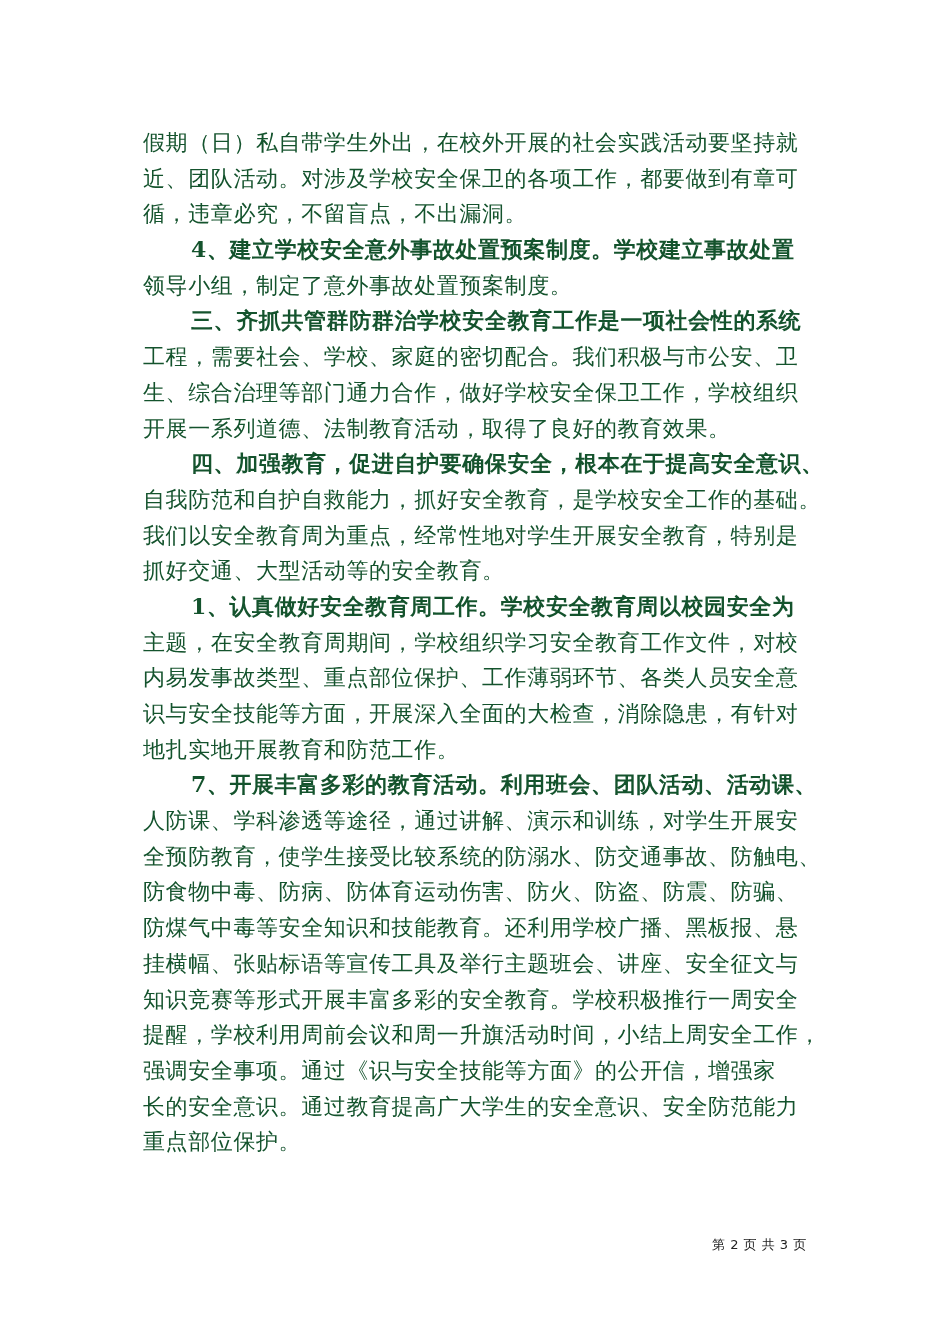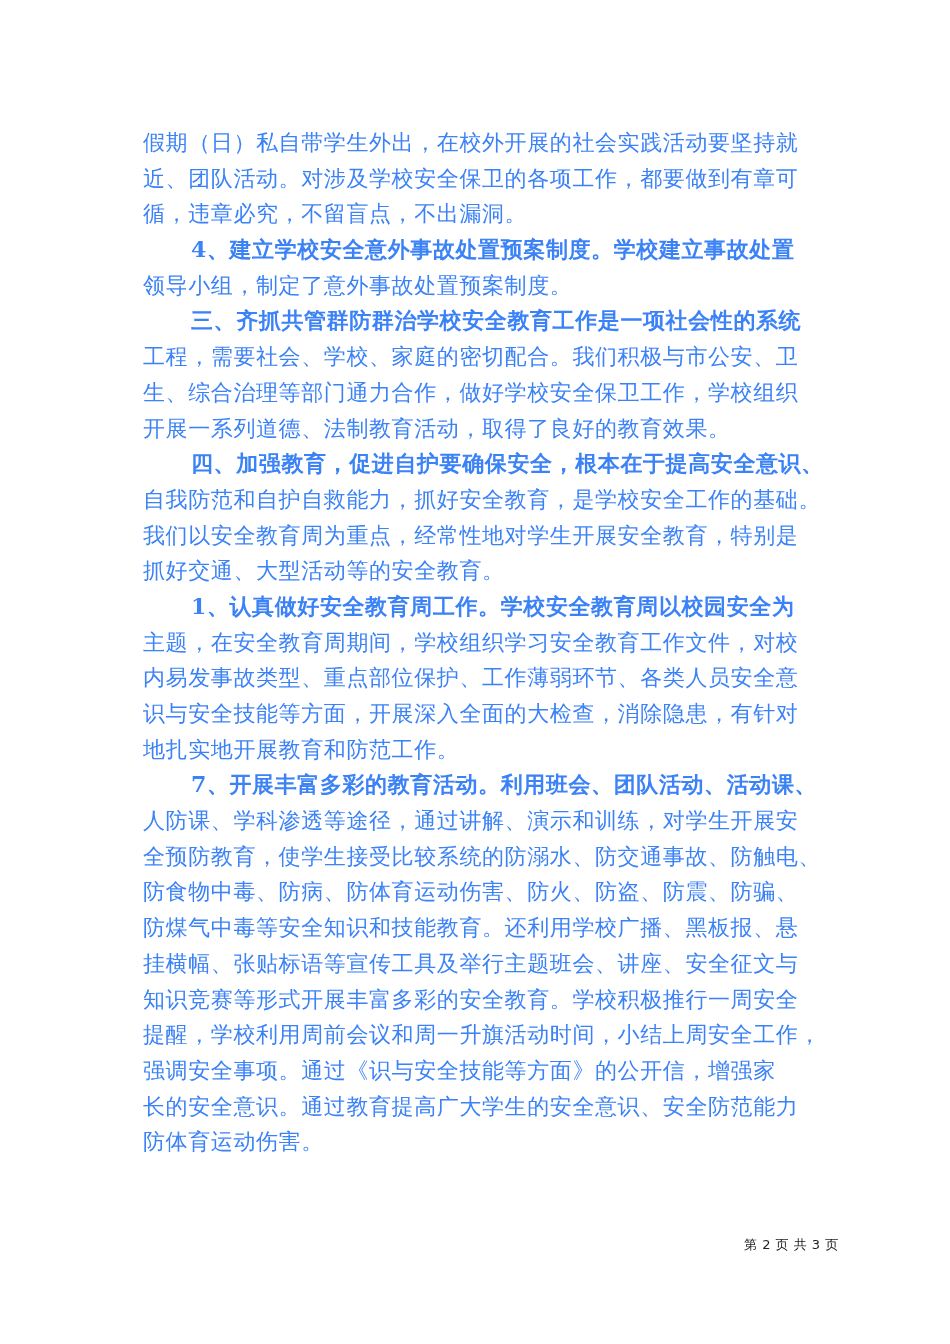--- a/index.html
+++ b/index.html
@@ -3,29 +3,29 @@
 <meta charset="utf-8">
 <style>
   html, body { margin: 0; padding: 0; background: #ffffff; }
   body { width: 950px; height: 1344px; position: relative; overflow: hidden; }
   .page { position: absolute; left: 143px; top: 125px; width: 670px; }
   .line {
     font-family: "DejaVu Serif", "Liberation Serif", serif;
     font-size: 22px;
     line-height: 35.7px;
     height: 35.7px;
-    color: #3b82f6;
+    color: #14532d;
     white-space: nowrap;
     letter-spacing: 0.6px;
   }
   .indent { padding-left: 48px; font-weight: bold; }
   .footer {
     position: absolute; left: 712px; top: 1236px;
     font-family: "DejaVu Sans", "Liberation Sans", sans-serif;
-    font-size: 13px; color: #222; letter-spacing: 0.5px; margin-left: 32px;
+    font-size: 13px; color: #222; letter-spacing: 0.5px;
   }
 </style>
 </head>
 <body>
 
 <div class="page" id="doc">
     <div class="line">假期（日）私自带学生外出，在校外开展的社会实践活动要坚持就</div>
     <div class="line">近、团队活动。对涉及学校安全保卫的各项工作，都要做到有章可</div>
     <div class="line">循，违章必究，不留盲点，不出漏洞。</div>
     <div class="line indent">4、建立学校安全意外事故处置预案制度。学校建立事故处置</div>
@@ -46,16 +46,16 @@
     <div class="line indent">7、开展丰富多彩的教育活动。利用班会、团队活动、活动课、</div>
     <div class="line">人防课、学科渗透等途径，通过讲解、演示和训练，对学生开展安</div>
     <div class="line">全预防教育，使学生接受比较系统的防溺水、防交通事故、防触电、</div>
     <div class="line">防食物中毒、防病、防体育运动伤害、防火、防盗、防震、防骗、</div>
     <div class="line">防煤气中毒等安全知识和技能教育。还利用学校广播、黑板报、悬</div>
     <div class="line">挂横幅、张贴标语等宣传工具及举行主题班会、讲座、安全征文与</div>
     <div class="line">知识竞赛等形式开展丰富多彩的安全教育。学校积极推行一周安全</div>
     <div class="line">提醒，学校利用周前会议和周一升旗活动时间，小结上周安全工作，</div>
     <div class="line">强调安全事项。通过《识与安全技能等方面》的公开信，增强家</div>
     <div class="line">长的安全意识。通过教育提高广大学生的安全意识、安全防范能力</div>
-    <div class="line">防体育运动伤害。</div>
+    <div class="line">重点部位保护。</div>
   </div>
 
 <div class="footer">第 2 页 共 3 页</div>
 
 </body></html>

